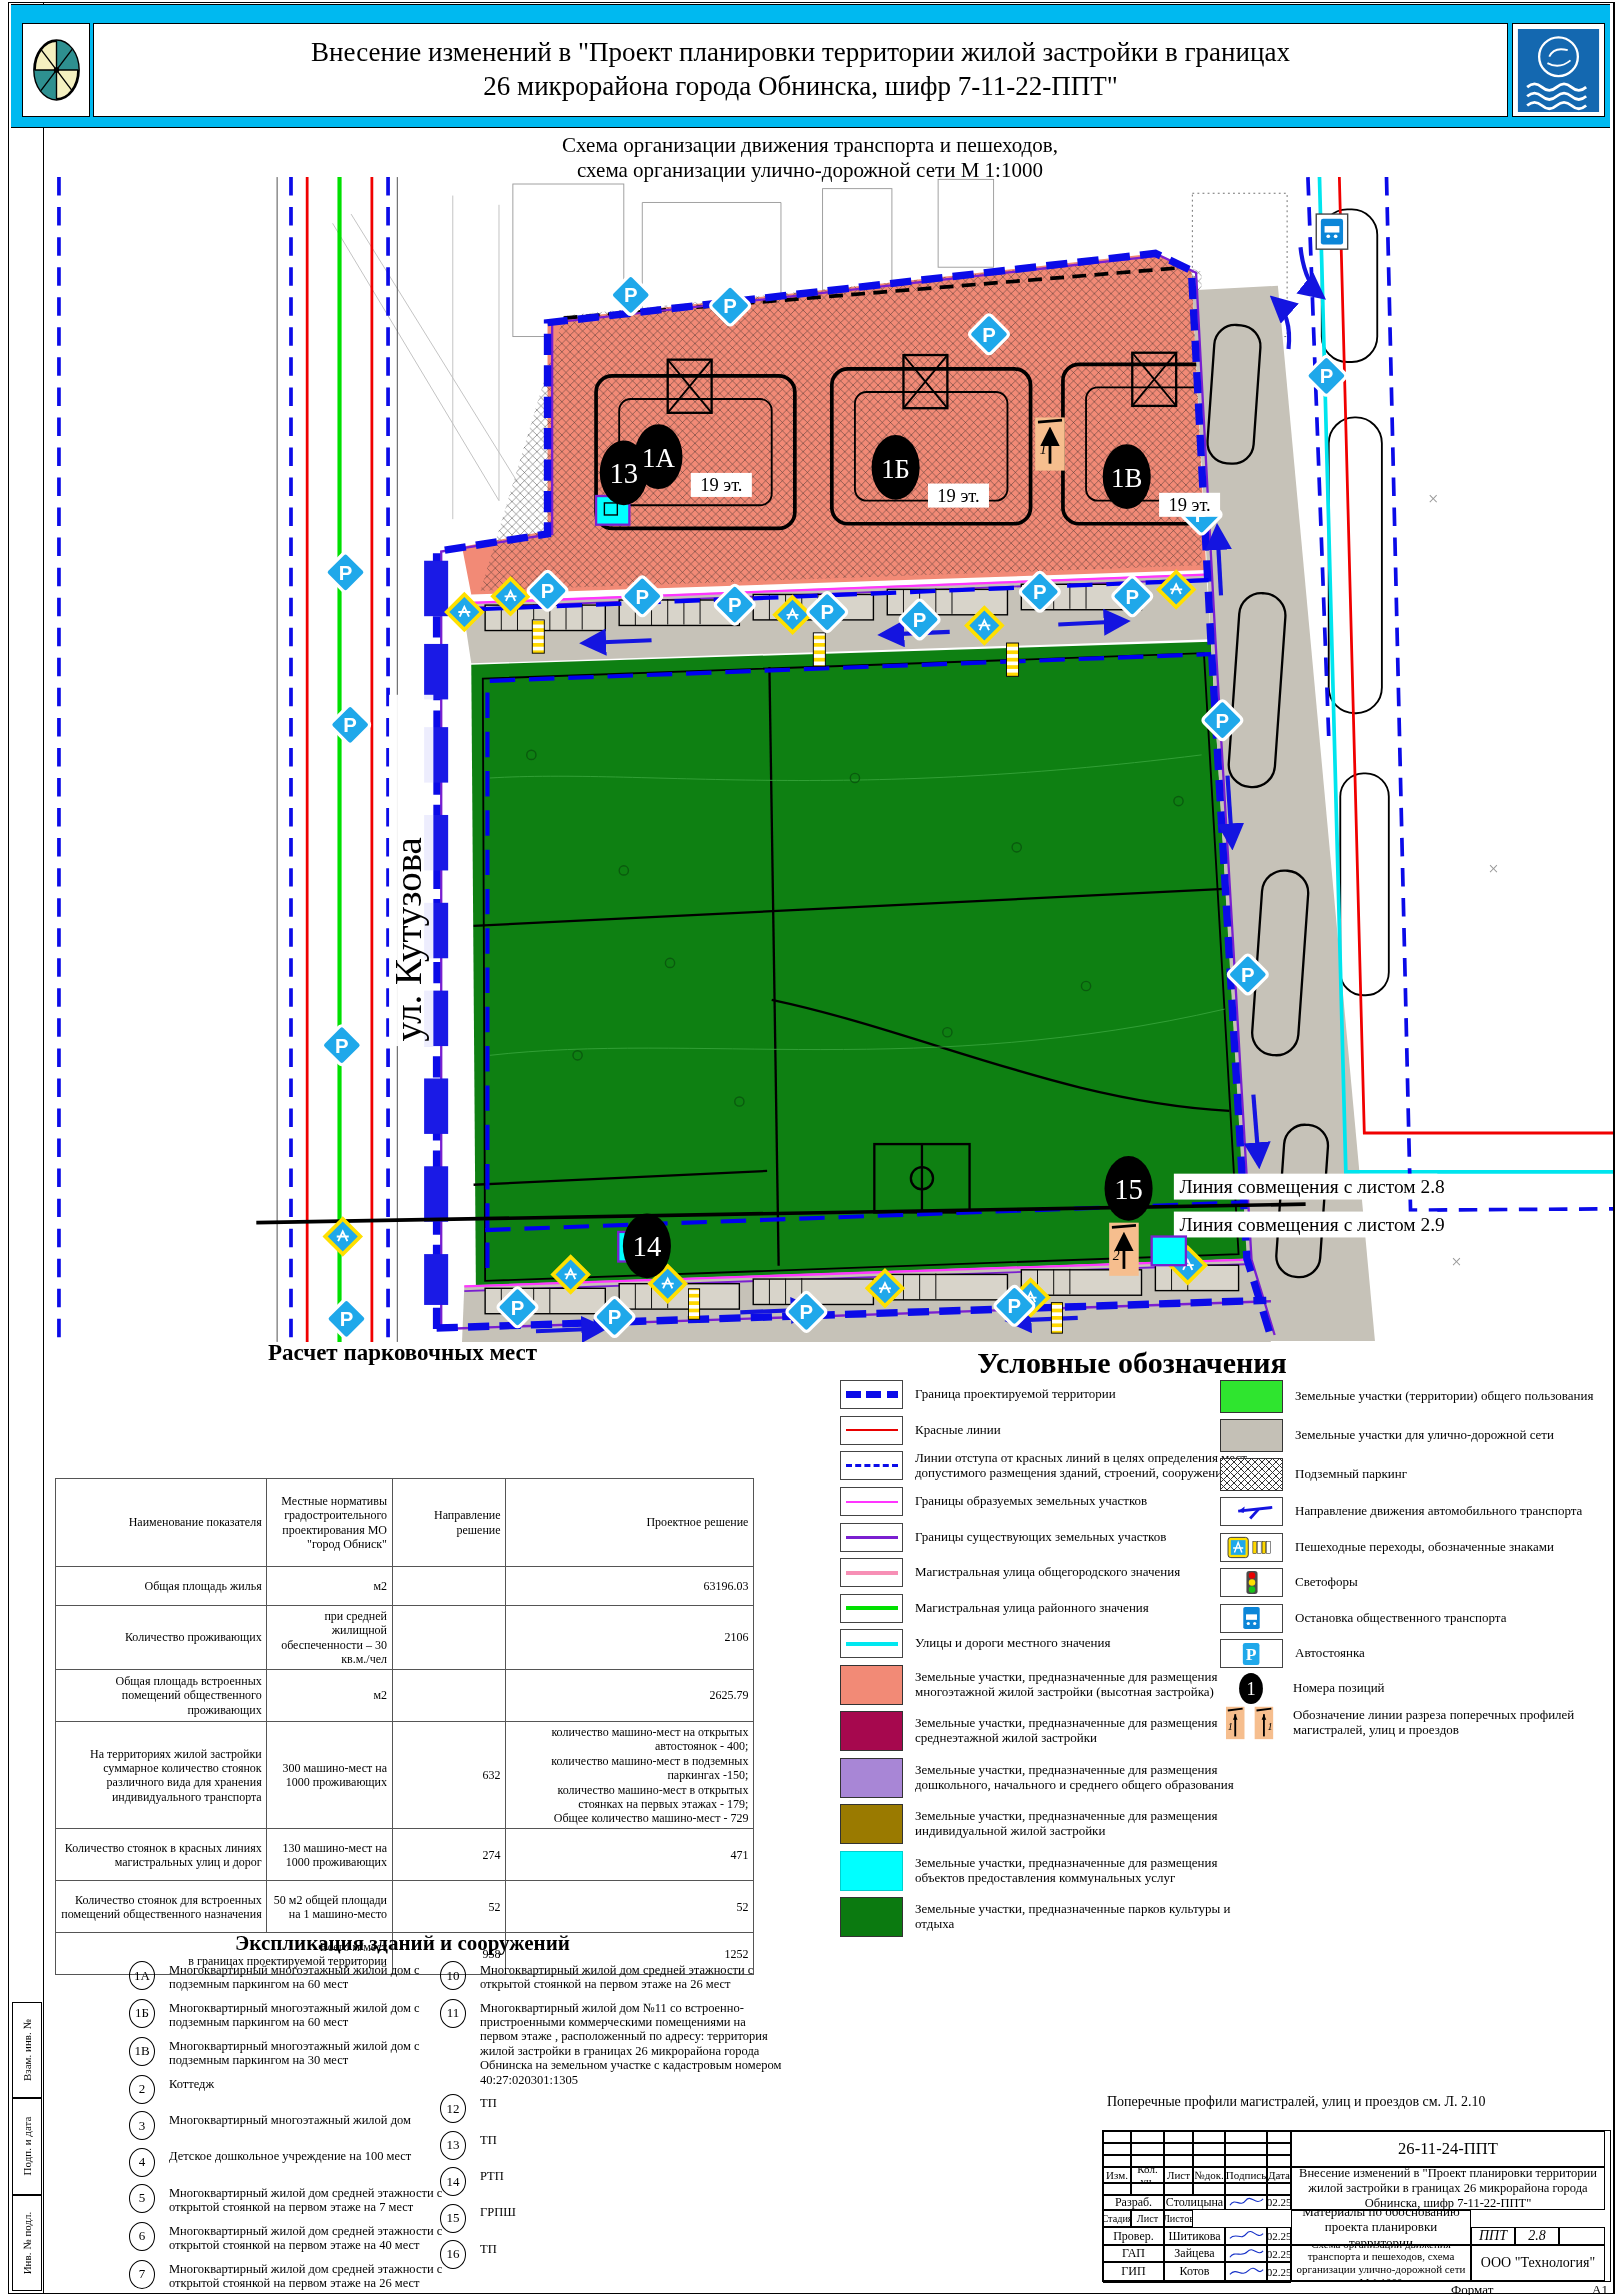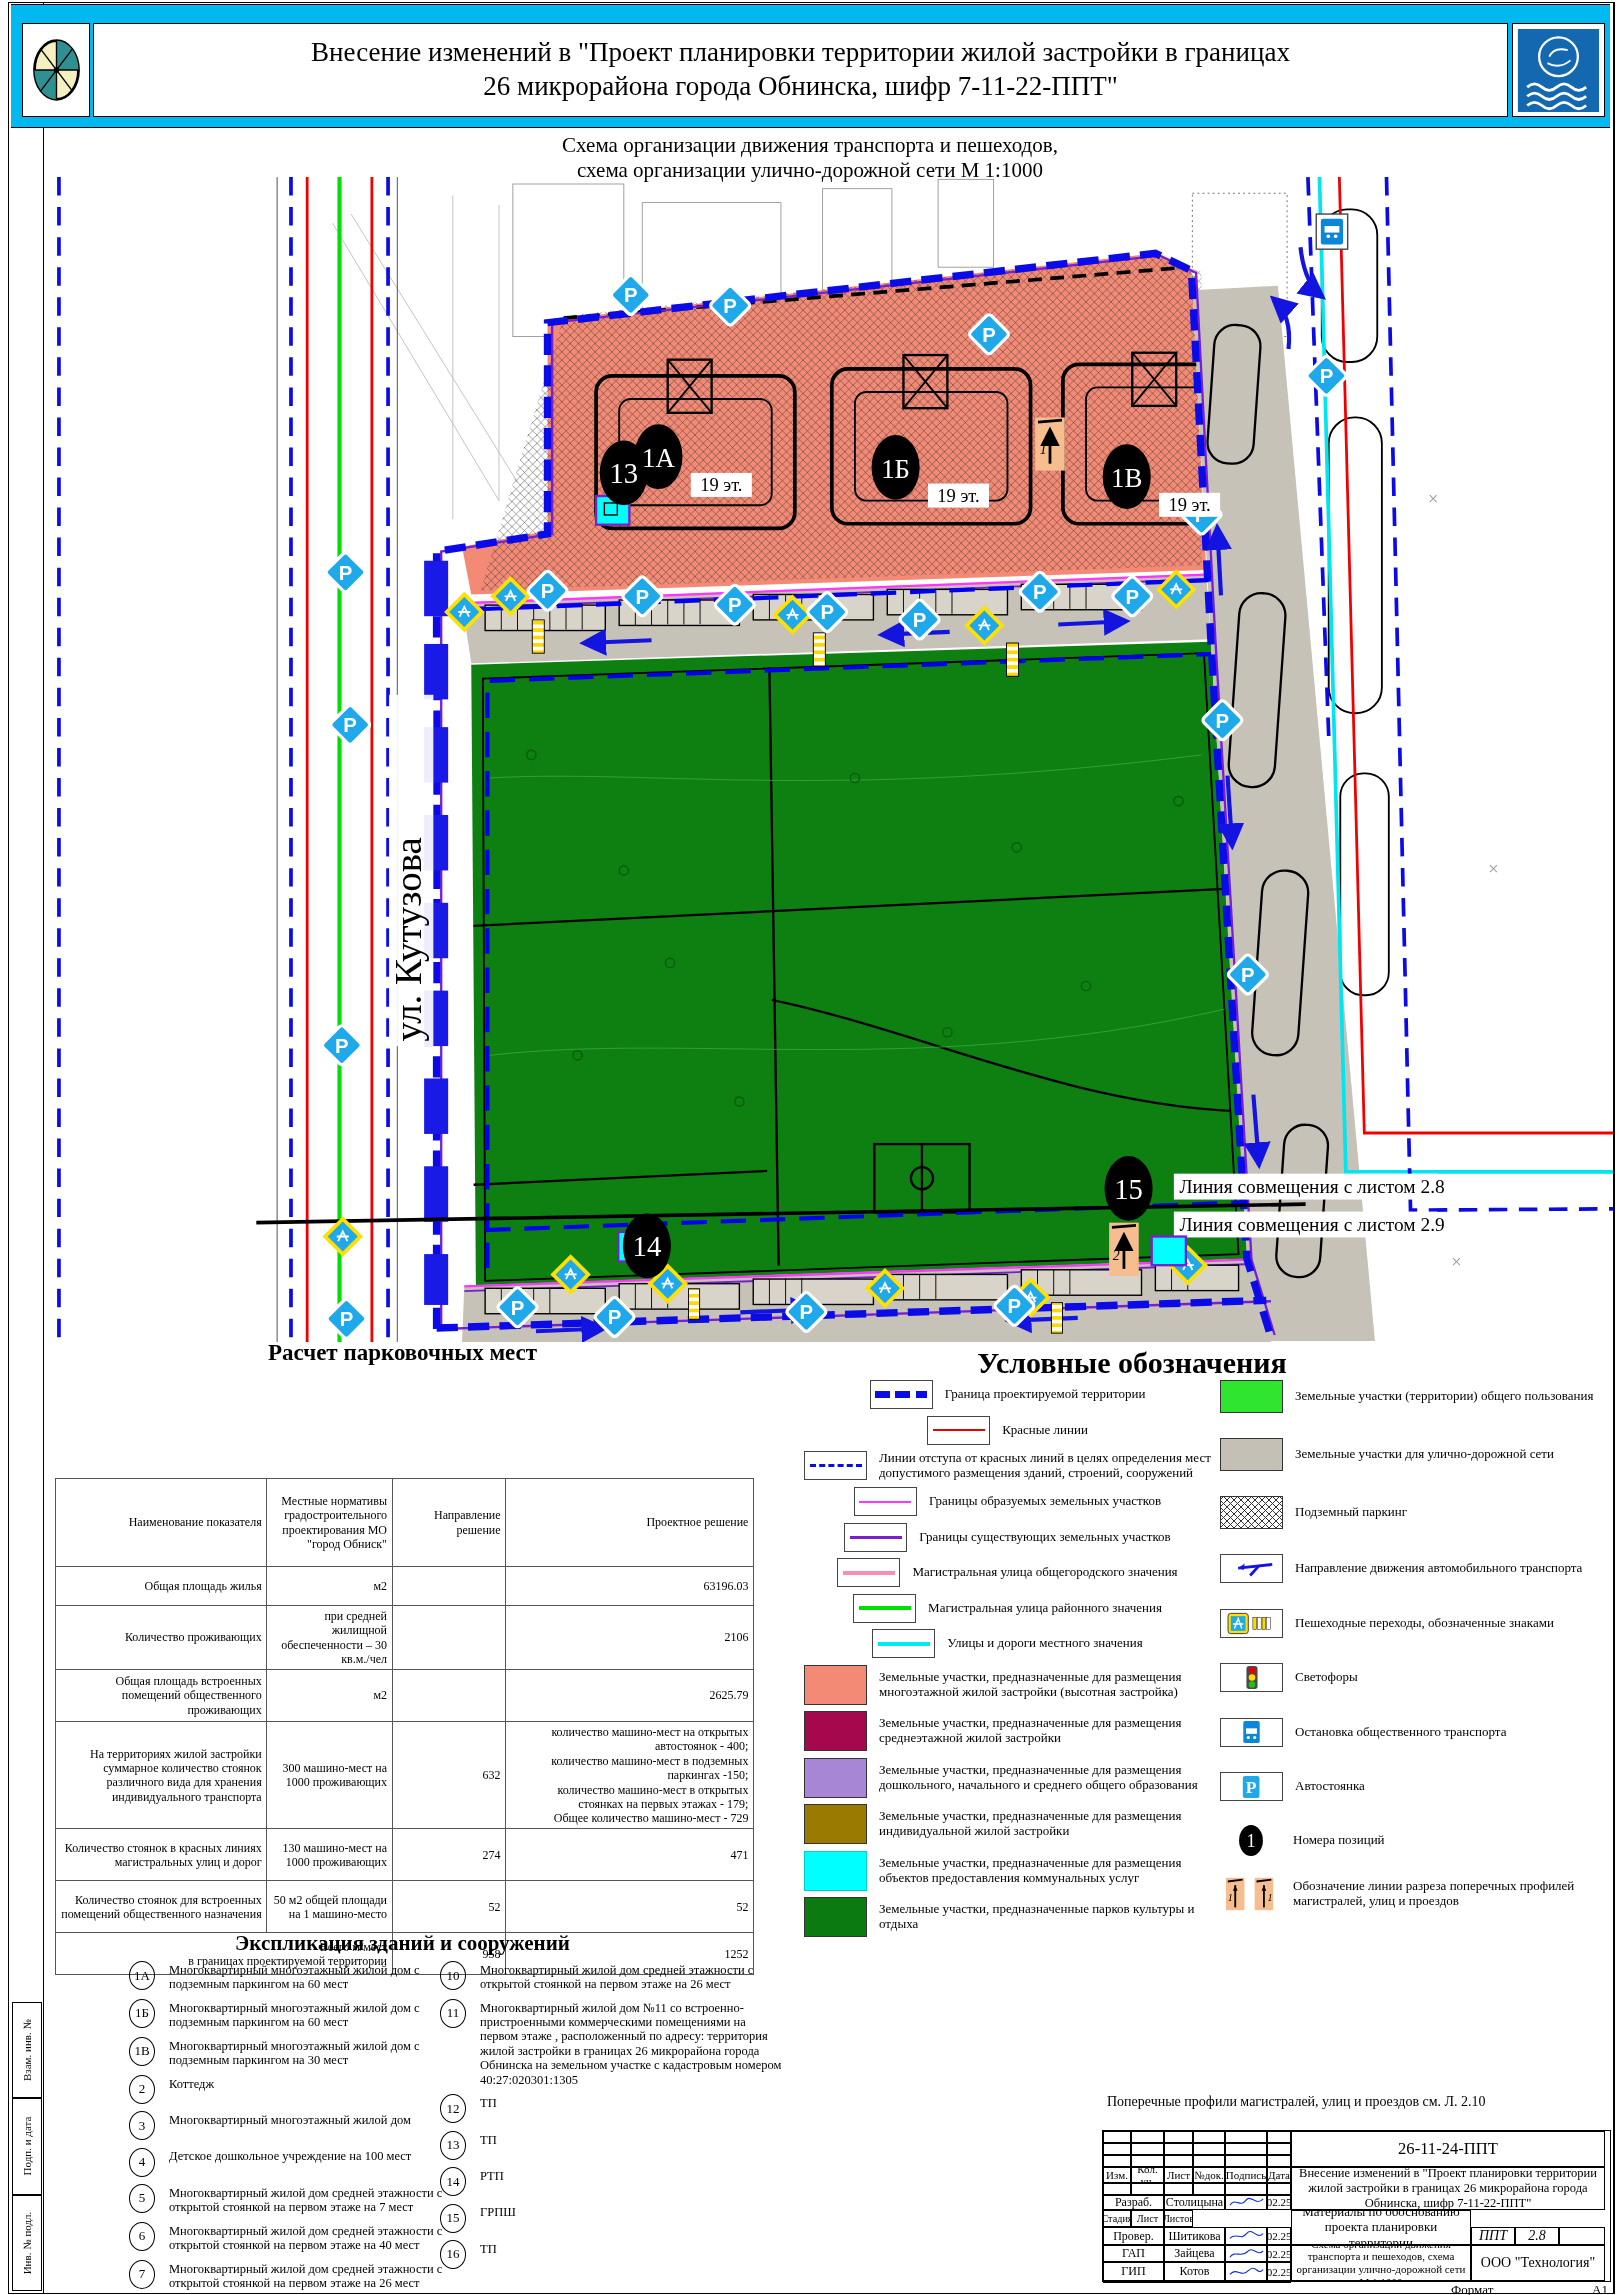--- a/index.html
+++ b/index.html
@@ -24,22 +24,22 @@
   .h-expl{left:139px;top:1931px;width:527px;text-align:center;font-size:21px;font-weight:bold;}
   
   table.ptab{position:absolute;left:55px;top:1478px;width:699px;border-collapse:collapse;font-size:12px;}
   table.ptab td,table.ptab th{border:0.9px solid #555;padding:2.8px 4.6px;text-align:right;vertical-align:middle;font-weight:normal;white-space:pre-line;line-height:1.2;}
   table.ptab{border:1.4px solid #222;}
   .c1{width:209px;} .c2{width:116px;} .c3{width:106px;} .c4{width:250px;}
   .rowh{height:88px;} .r-s{height:39px;} .r-m{height:52px;} .r-b{height:100px;} .r-e{height:42px;}
   td.left-just{text-align:left;}
   
   .leg-col{display:flex;flex-direction:column;}
-  .leg-left{left:804px;top:1380px;width:407px;align-items:center;}
-  .leg-right{left:1220px;top:1380px;width:393px;gap:19px;}
+  .leg-left{left:840px;top:1380px;width:407px;}
+  .leg-right{left:1220px;top:1380px;width:393px;}
   .leg-item{display:flex;align-items:center;gap:12px;margin-bottom:6.5px;}
   .leg-item .txt{font-size:13px;line-height:1.15;}
   .sw{width:61px;min-width:61px;height:27px;border:0.9px solid #444;background:#fff;display:flex;align-items:center;justify-content:center;}
   .swf{width:61px;min-width:61px;height:38px;border:0.9px solid #333;}
   .ln{width:52px;}
   .ln-bound{height:7.4px;background:repeating-linear-gradient(90deg,#0B0BE8 0 15px,#fff 15px 20.3px);}
   .ln-red{height:2.8px;background:#E80000;}
   .ln-dash{border-top:3.2px dashed #0B0BE8;height:0;}
   .ln-mag{height:2.3px;background:#FF35FF;}
   .ln-pur{height:2.3px;background:#7A1FD0;}

